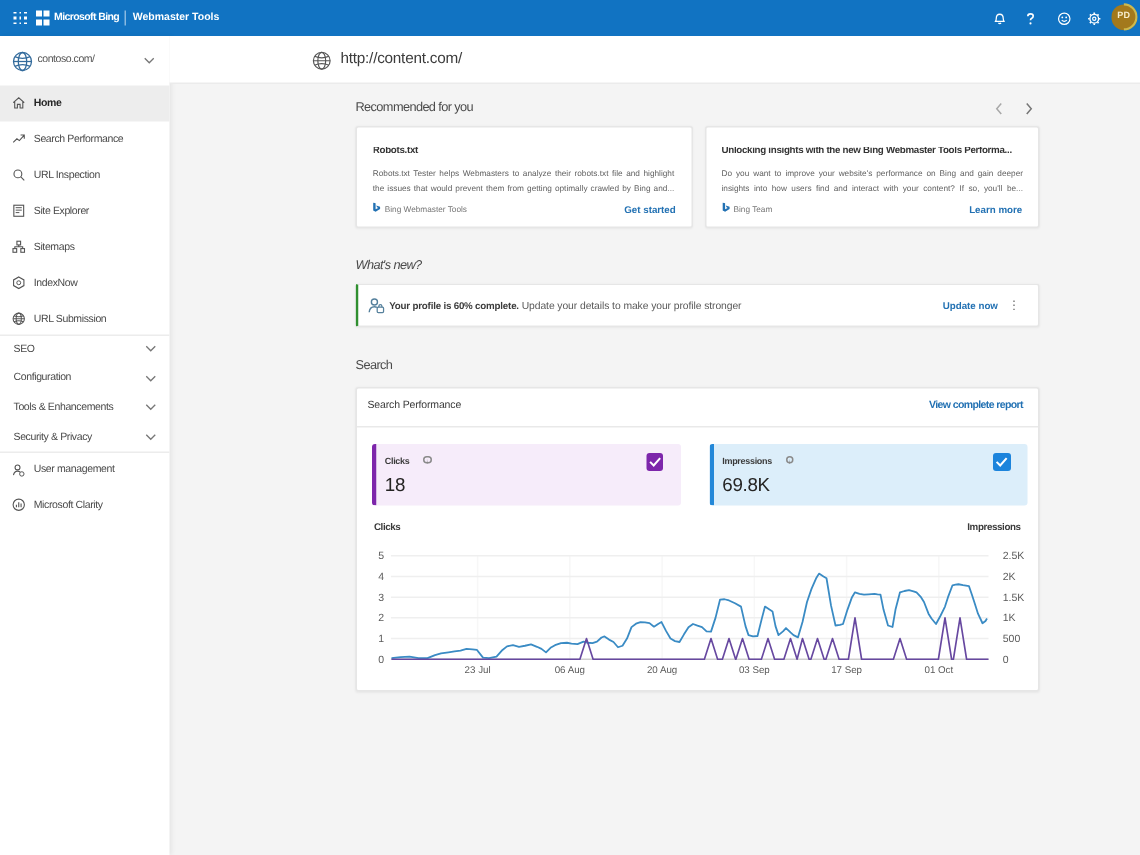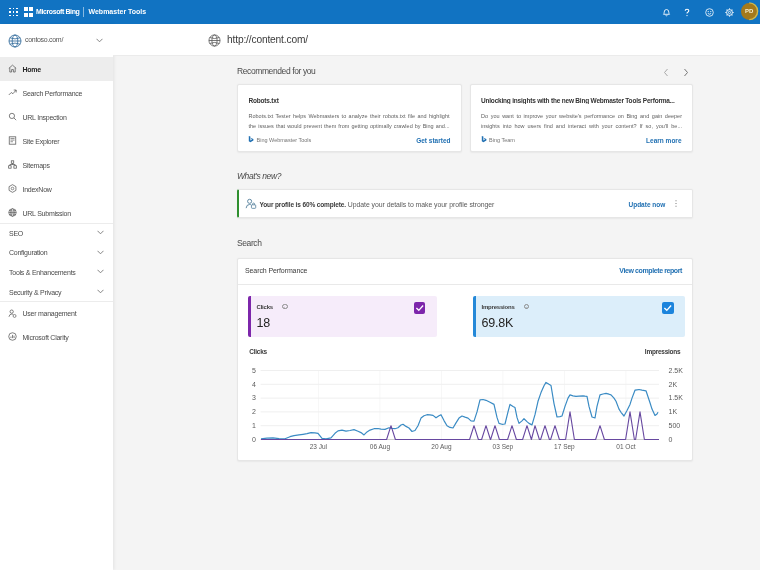--- a/index.html
+++ b/index.html
@@ -269,21 +269,21 @@
     <div class="abs" style="right:26.7px;top:0;height:29px;line-height:29px;font-size:6.5px;font-weight:bold;color:#2271b3;">Update now</div>
     <div class="abs" style="right:12px;top:0;height:29px;line-height:28.5px;font-size:8px;color:#666;">⋮</div>
   </div>
 
   <div class="sectitle" style="left:0;top:183px;">Search</div>
   <div class="card" id="reports">
     <div class="abs" style="left:7px;top:8px;font-size:7px;letter-spacing:-0.1px;color:#3b3b3b;line-height:1;">Search Performance</div>
     <div class="abs" style="right:10px;top:8px;font-size:7px;font-weight:bold;letter-spacing:-0.4px;color:#2271b3;line-height:1;">View complete report</div>
     <div class="abs" style="left:0;top:24.5px;width:454px;height:1px;background:#e9e9e9;"></div>
 
-    <div class="tile" style="left:9.5px;width:189px;background:#f6ecfa;border-left:3px solid #7d26ab;">
+    <div class="tile" style="left:9.5px;width:206px;background:#f6ecfa;border-left:3px solid #7d26ab;">
       <div class="nm">Clicks<span class="info">i</span></div>
       <div class="vl">18</div>
       <div class="cbx" style="right:11.5px;background:#7d26ab;">
         <svg width="11.5" height="11.5" viewBox="0 0 12 12">
             <path d="M2.5 6.2 L5 8.7 L9.5 3.6" fill="none" stroke="#fff" stroke-width="1.4"></path>
           </svg>
       </div>
     </div>
     <div class="tile" style="left:234.5px;width:212.5px;background:#dceefa;border-left:3px solid #2488d8;">
       <div class="nm">Impressions<span class="info">i</span></div>

